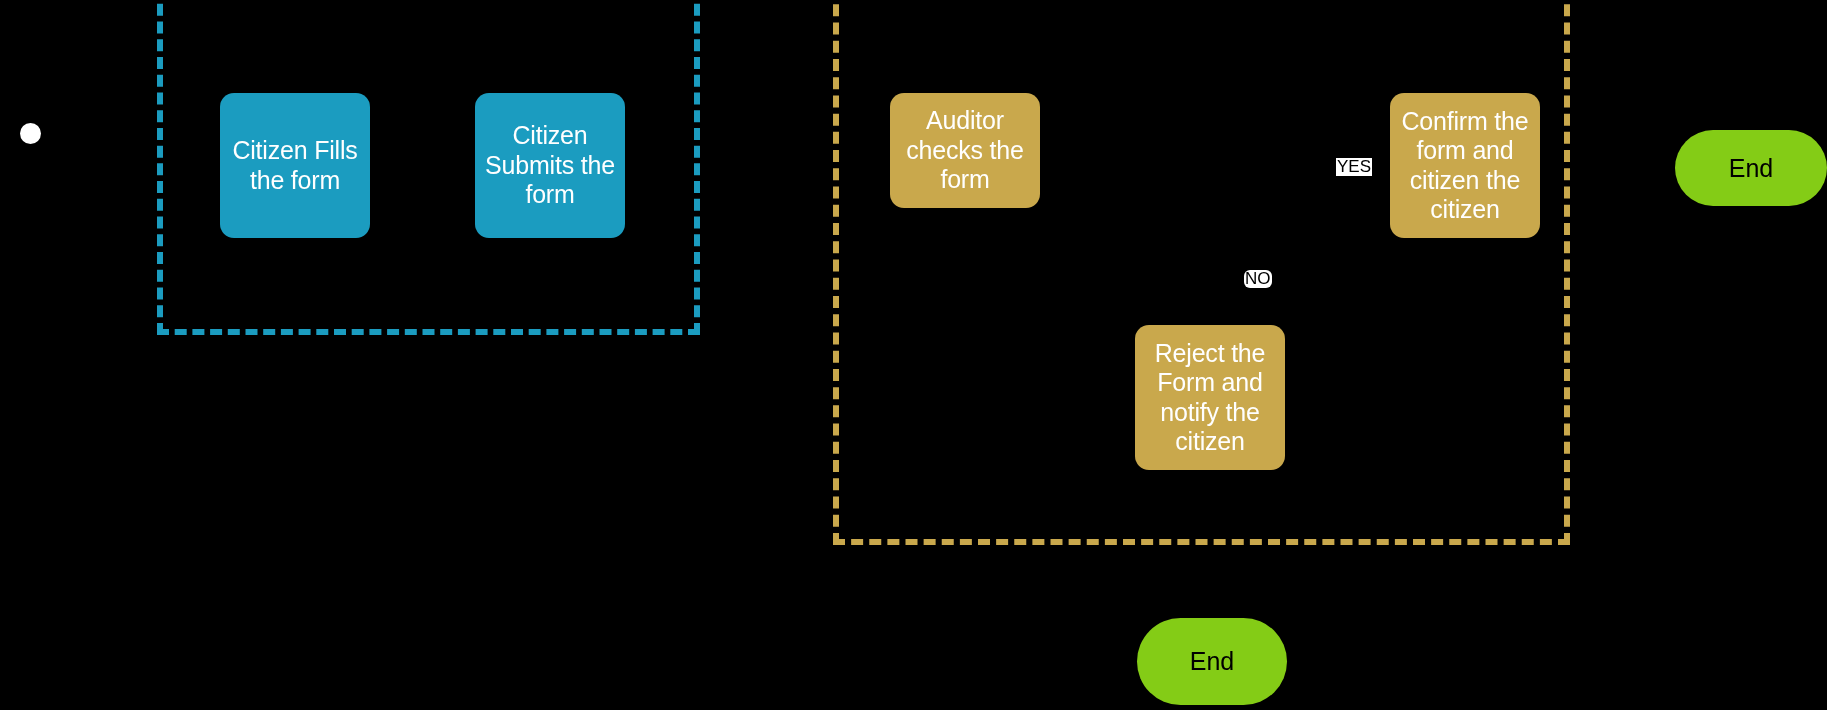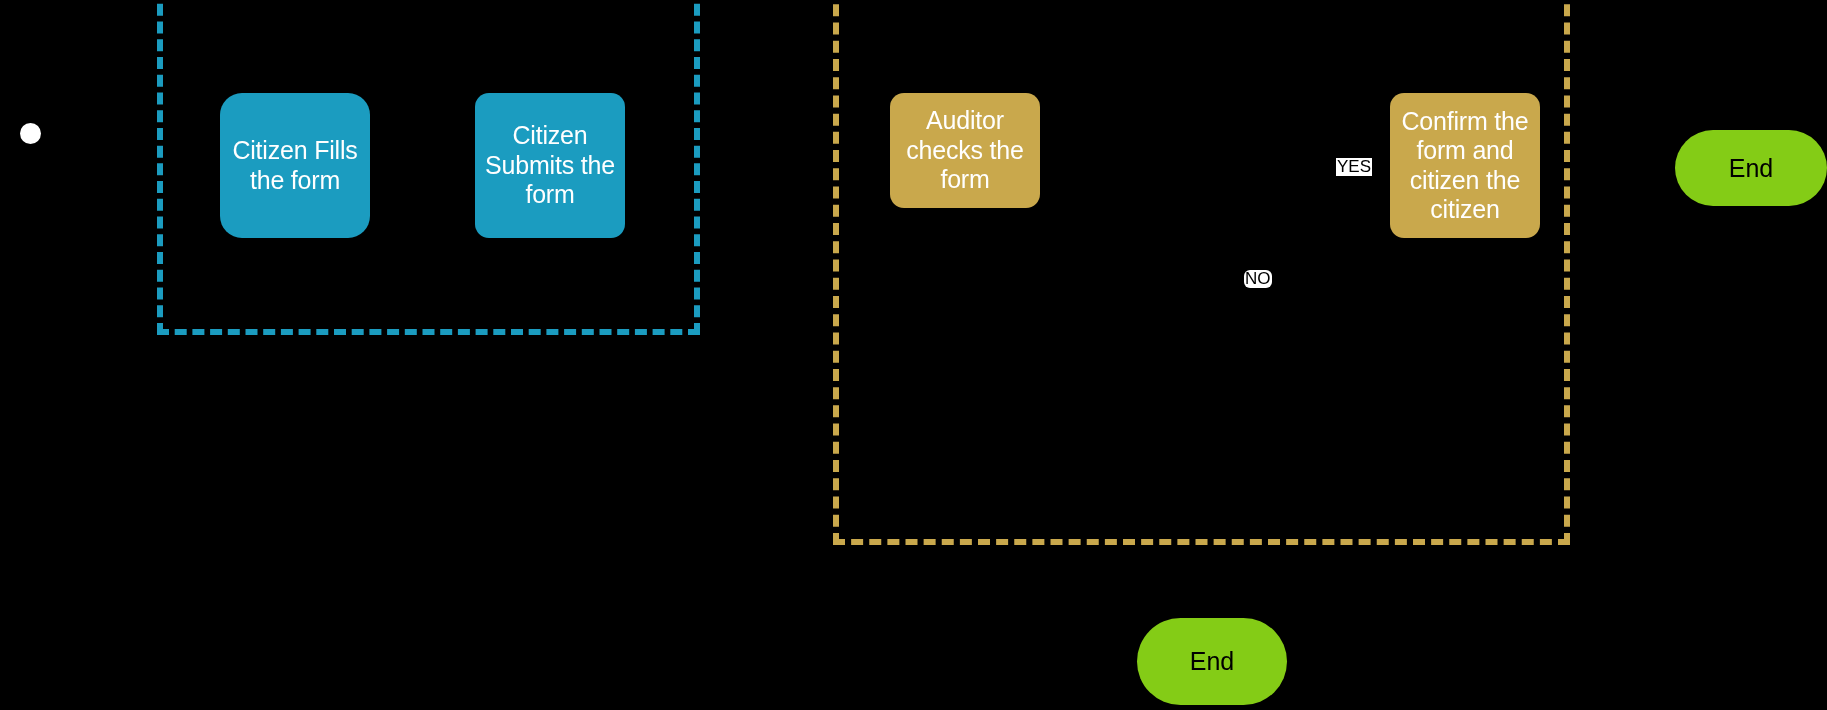--- a/index.html
+++ b/index.html
@@ -51,21 +51,21 @@
     color: #ffffff;
     font-size: 25px;
     line-height: 1.18;
     border-radius: 14px;
     padding: 4px 8px;
     letter-spacing: -0.2px;
   }
   .node-blue { background: #1b9cc0; }
   .node-gold { background: #c9a84c; }
 
-  .n-fill    { left: 220px;  top: 93px;  width: 150px; height: 145px; border-radius: 22px; }
+  .n-fill    { left: 220px;  top: 93px;  width: 150px; height: 145px; }
   .n-submit  { left: 475px;  top: 93px;  width: 150px; height: 145px; text-align: center; }
   .n-auditor { left: 890px;  top: 93px;  width: 150px; height: 115px; }
   .n-confirm { left: 1390px; top: 93px;  width: 150px; height: 145px; }
   .n-reject  { left: 1135px; top: 325px; width: 150px; height: 145px; }
 
   
   .diamond {
     position: absolute;
     left: 1153px;
     top: 95px;
@@ -146,18 +146,19 @@
 
   <div class="node node-gold n-auditor">Auditor checks the form</div>
 
 
   <div class="edge-label lbl-yes">YES</div>
 
   <div class="edge-label lbl-no">NO</div>
 
   <div class="node node-gold n-confirm">Confirm the form and citizen the citizen</div>
 
+  <div class="node node-gold n-reject">Reject the Form and notify the citizen</div>
 
   <div class="terminator t-right">End</div>
 
   <div class="terminator t-bottom">End</div>
 
 </div>
 
 </body></html>

